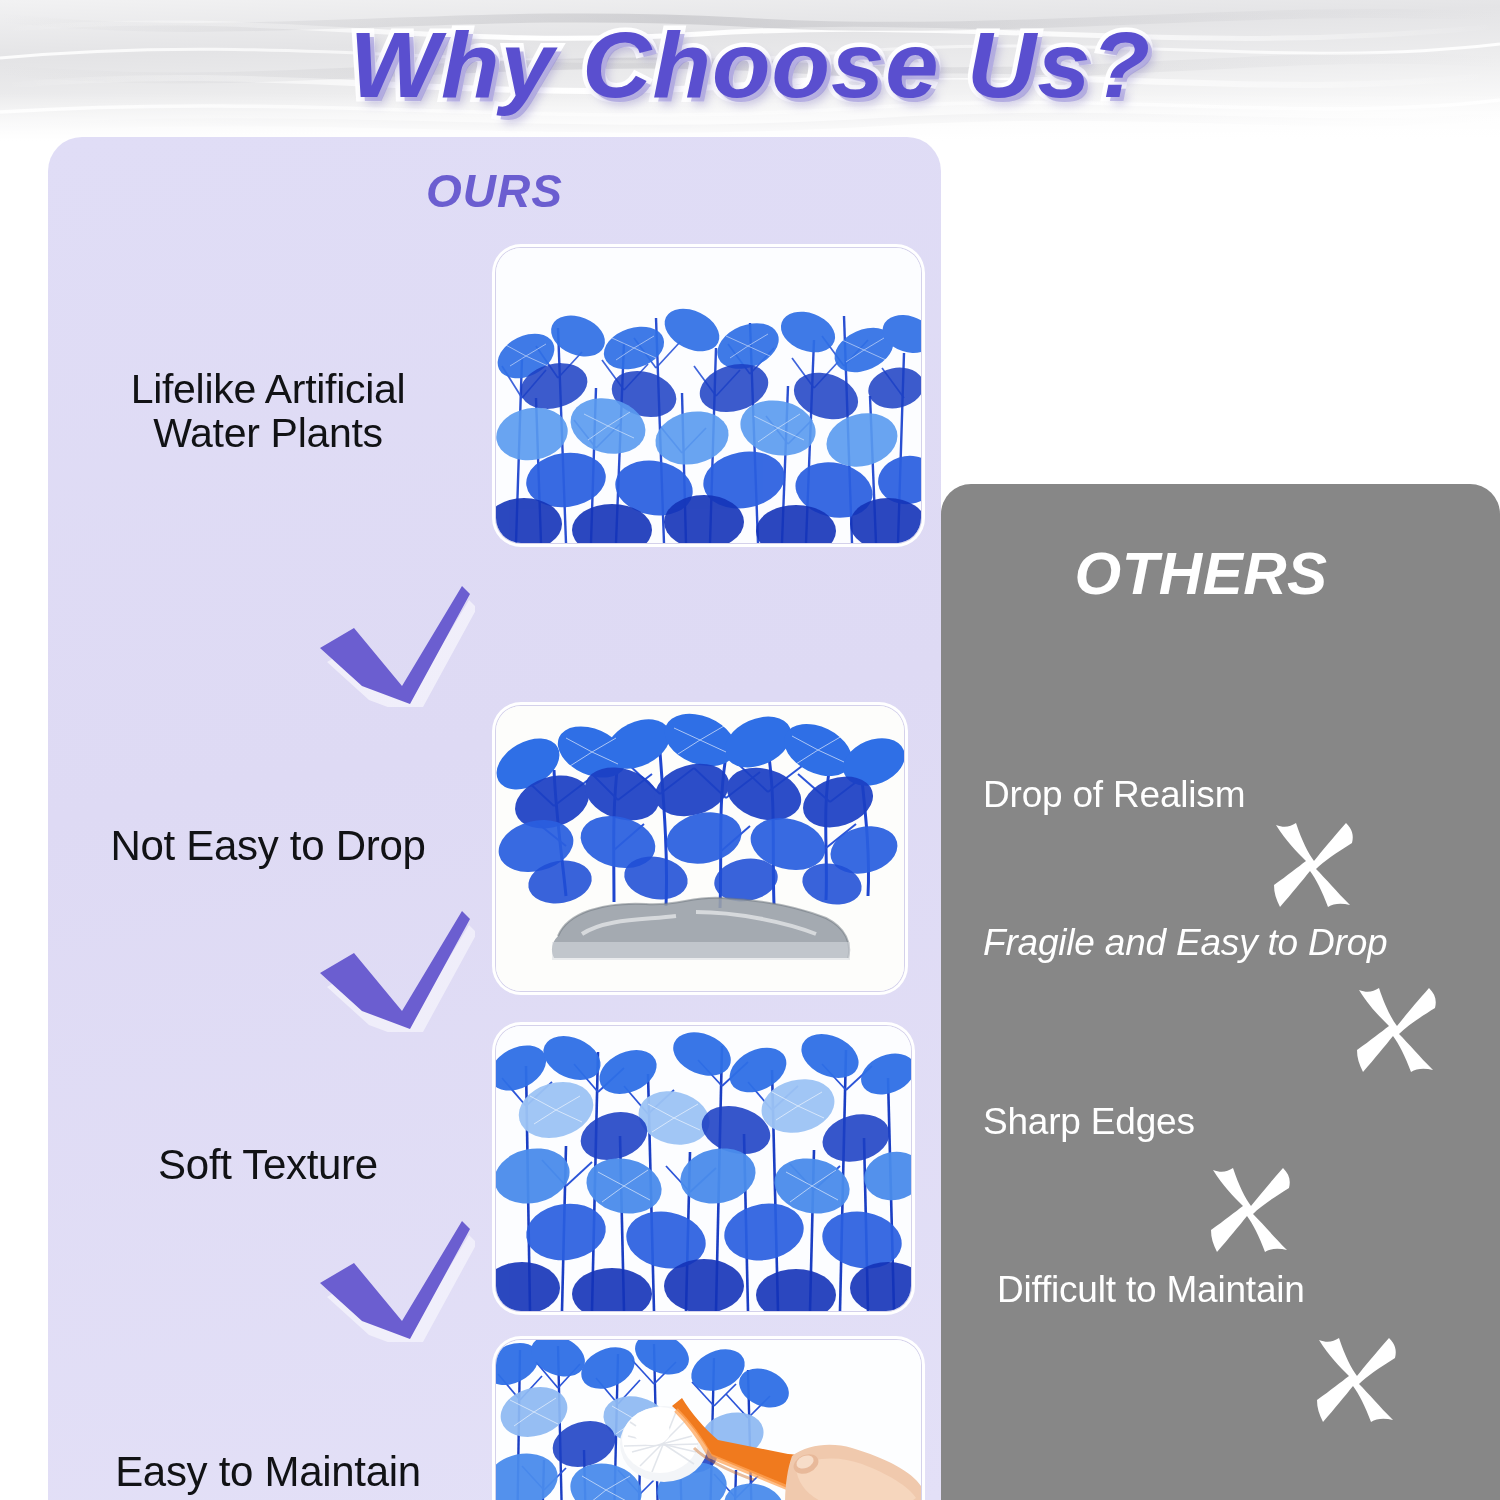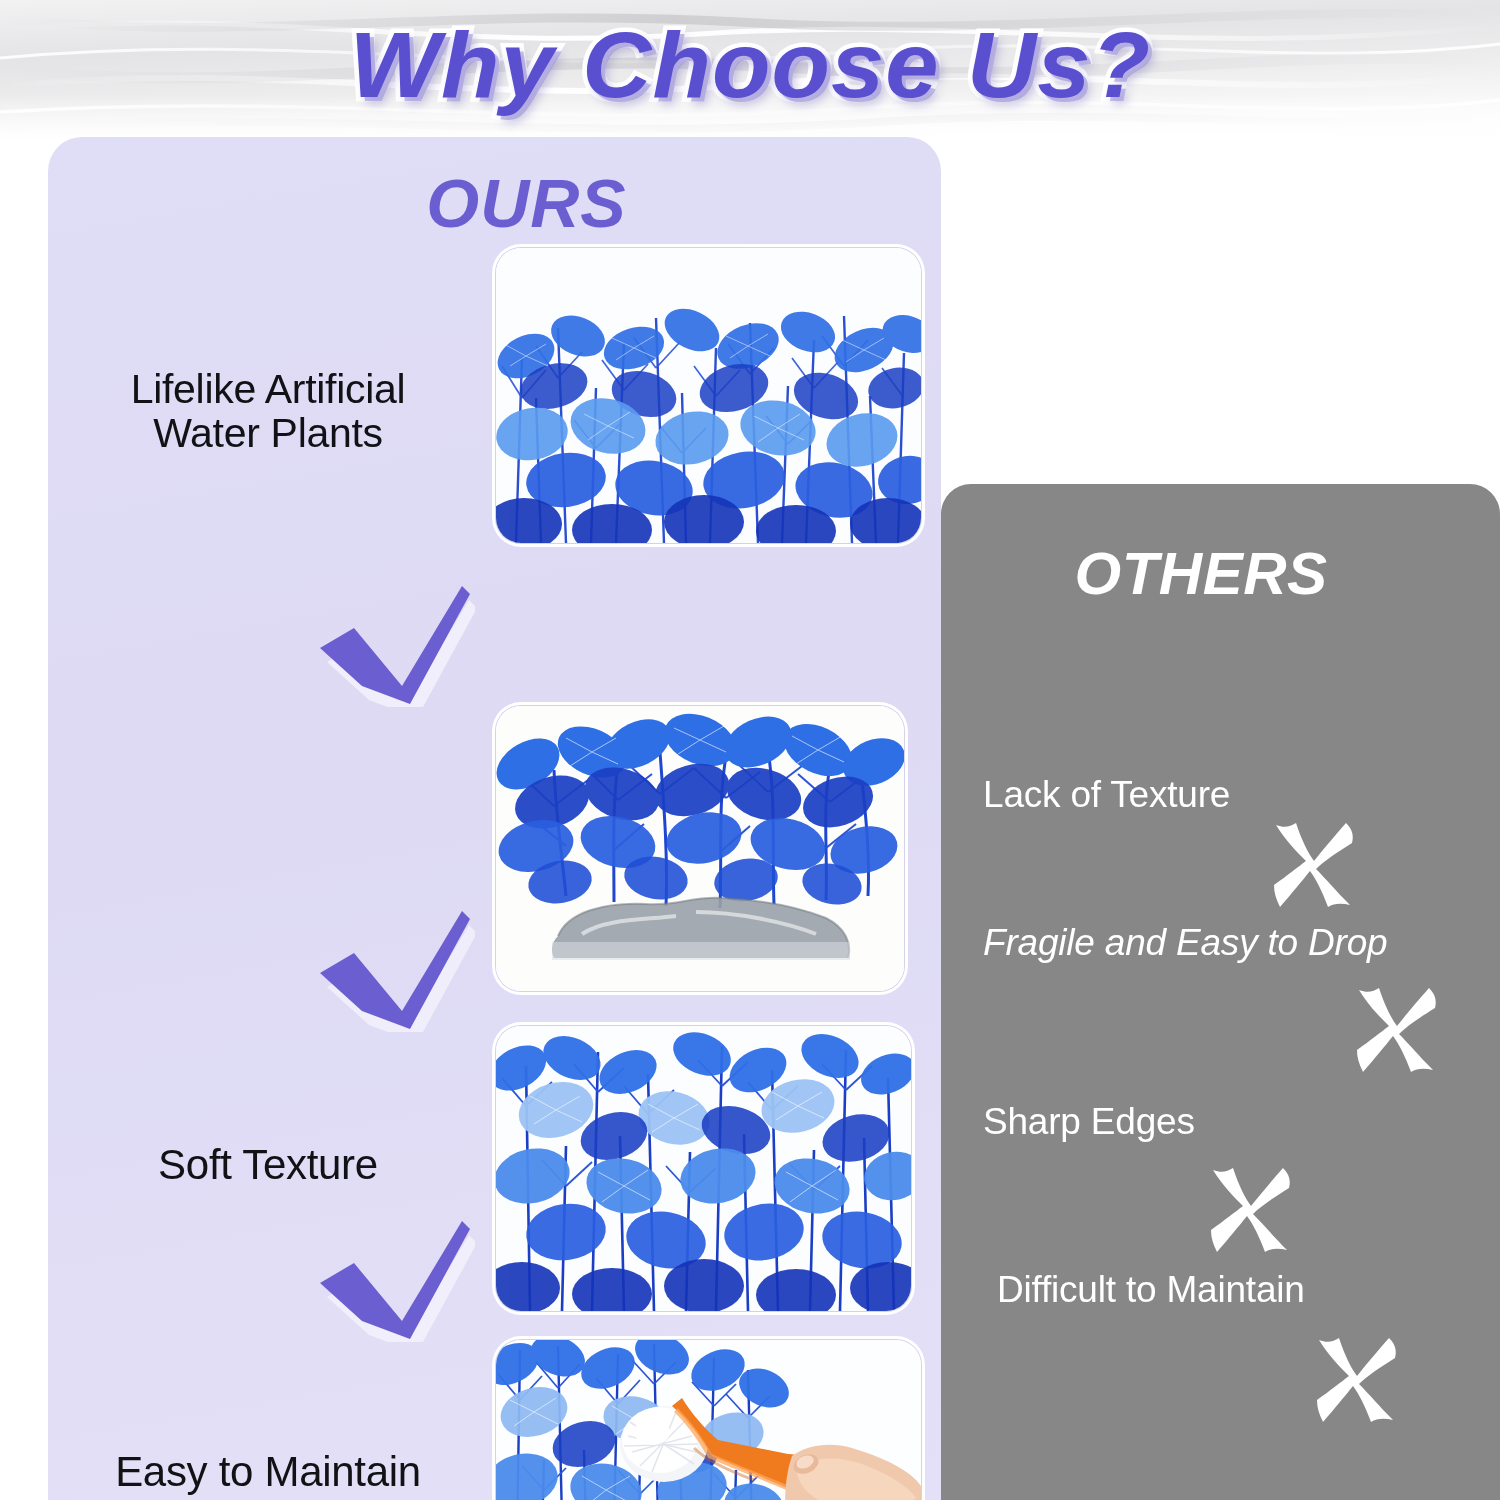--- a/index.html
+++ b/index.html
@@ -42,22 +42,22 @@
 
   
   .ours-panel{
     position:absolute;left:48px;top:137px;width:893px;height:1363px;
     background:linear-gradient(170deg,#e0ddf6 0%,#dedaf4 45%,#e3e0f7 100%);
     border-radius:34px 34px 0 0;
     z-index:2;
   }
   .ours-head{
     position:absolute;left:0;top:27px;width:893px;text-align:center;
-    font-size:68px;font-weight:bold;font-style:italic;
-    color:#6b5ed0;letter-spacing:1px;padding-left:32px;
+    font-size:46px;font-weight:bold;font-style:italic;
+    color:#6b5ed0;letter-spacing:1px;
   }
 
   .ours-row{position:absolute;left:0;width:893px;}
   .ours-label{
     position:absolute;left:10px;width:420px;text-align:center;
     color:#111215;font-size:42px;line-height:1.08;font-weight:400;
     letter-spacing:-.3px;
   }
   .ours-label.two{font-size:41px;}
 
@@ -231,20 +231,21 @@
             <path d="M252,98 L230,88 M252,98 L234,110 M252,98 L272,86 M252,98 L274,108"></path>
             <path d="M368,102 L346,92 M368,102 L350,114 M368,102 L388,90 M368,102 L390,112"></path>
             <path d="M112,178 L88,166 M112,178 L92,192 M112,178 L134,164 M112,178 L138,190"></path>
             <path d="M282,180 L258,168 M282,180 L262,194 M282,180 L304,166 M282,180 L308,192"></path>
           </g>
         </svg>
       </div>
     </div>
 
     <div class="ours-row" style="top:430px;height:300px;">
+      <div class="ours-label" style="top:256px;">Not Easy to Drop</div>
       <svg class="check" style="left:262px;top:340px;" viewBox="0 0 165 125">
         <path d="M10,66 L44,46 L92,104 L152,4 L160,12 L100,122 L52,104 Z" fill="#ffffff" opacity=".5" transform="translate(7,14)"></path>
         <path d="M10,66 L44,46 L92,104 L152,4 L160,12 L100,122 L52,104 Z" fill="#6b5ed0"></path>
       </svg>
       <div class="photo" style="left:447px;top:138px;width:408px;height:285px;">
         <svg class="plant-canvas" viewBox="0 0 408 285" preserveAspectRatio="none">
           <rect width="408" height="285" fill="#fdfdfb"></rect>
           <g stroke="#1f46cf" stroke-width="3" fill="none">
             <path d="M70,190 C66,150 60,110 58,64"></path>
             <path d="M118,196 C118,150 116,104 122,56"></path>
@@ -520,21 +521,21 @@
           </g>
         </svg>
       </div>
     </div>
   </div>
 
   <div class="others-panel">
     <div class="others-head">OTHERS</div>
 
     <div class="others-row" style="top:230px;height:180px;">
-      <div class="others-label" style="left:42px;top:60px;">Lack of Texture</div>
+      <div class="others-label" style="left:42px;top:60px;">Drop of Realism</div>
       <svg class="xmark" style="left:325px;top:105px;" viewBox="0 0 92 92">
         <path d="M10,6 C18,9 24,8 30,4 C36,22 42,34 48,42 C56,32 66,20 80,4 C86,10 88,16 86,24
                  C70,34 58,42 50,50 C60,60 70,72 84,86 C76,84 68,84 62,88 C56,72 50,60 44,52
                  C36,62 26,74 14,88 C10,80 8,74 8,66 C22,56 32,48 40,42 C30,32 20,22 10,6 Z" fill="#ffffff"></path>
       </svg>
     </div>
 
     <div class="others-row" style="top:410px;height:180px;font-style:italic;">
       <div class="others-label" style="left:42px;top:28px;">Fragile and Easy to Drop</div>
       <svg class="xmark" style="left:408px;top:90px;" viewBox="0 0 92 92">

